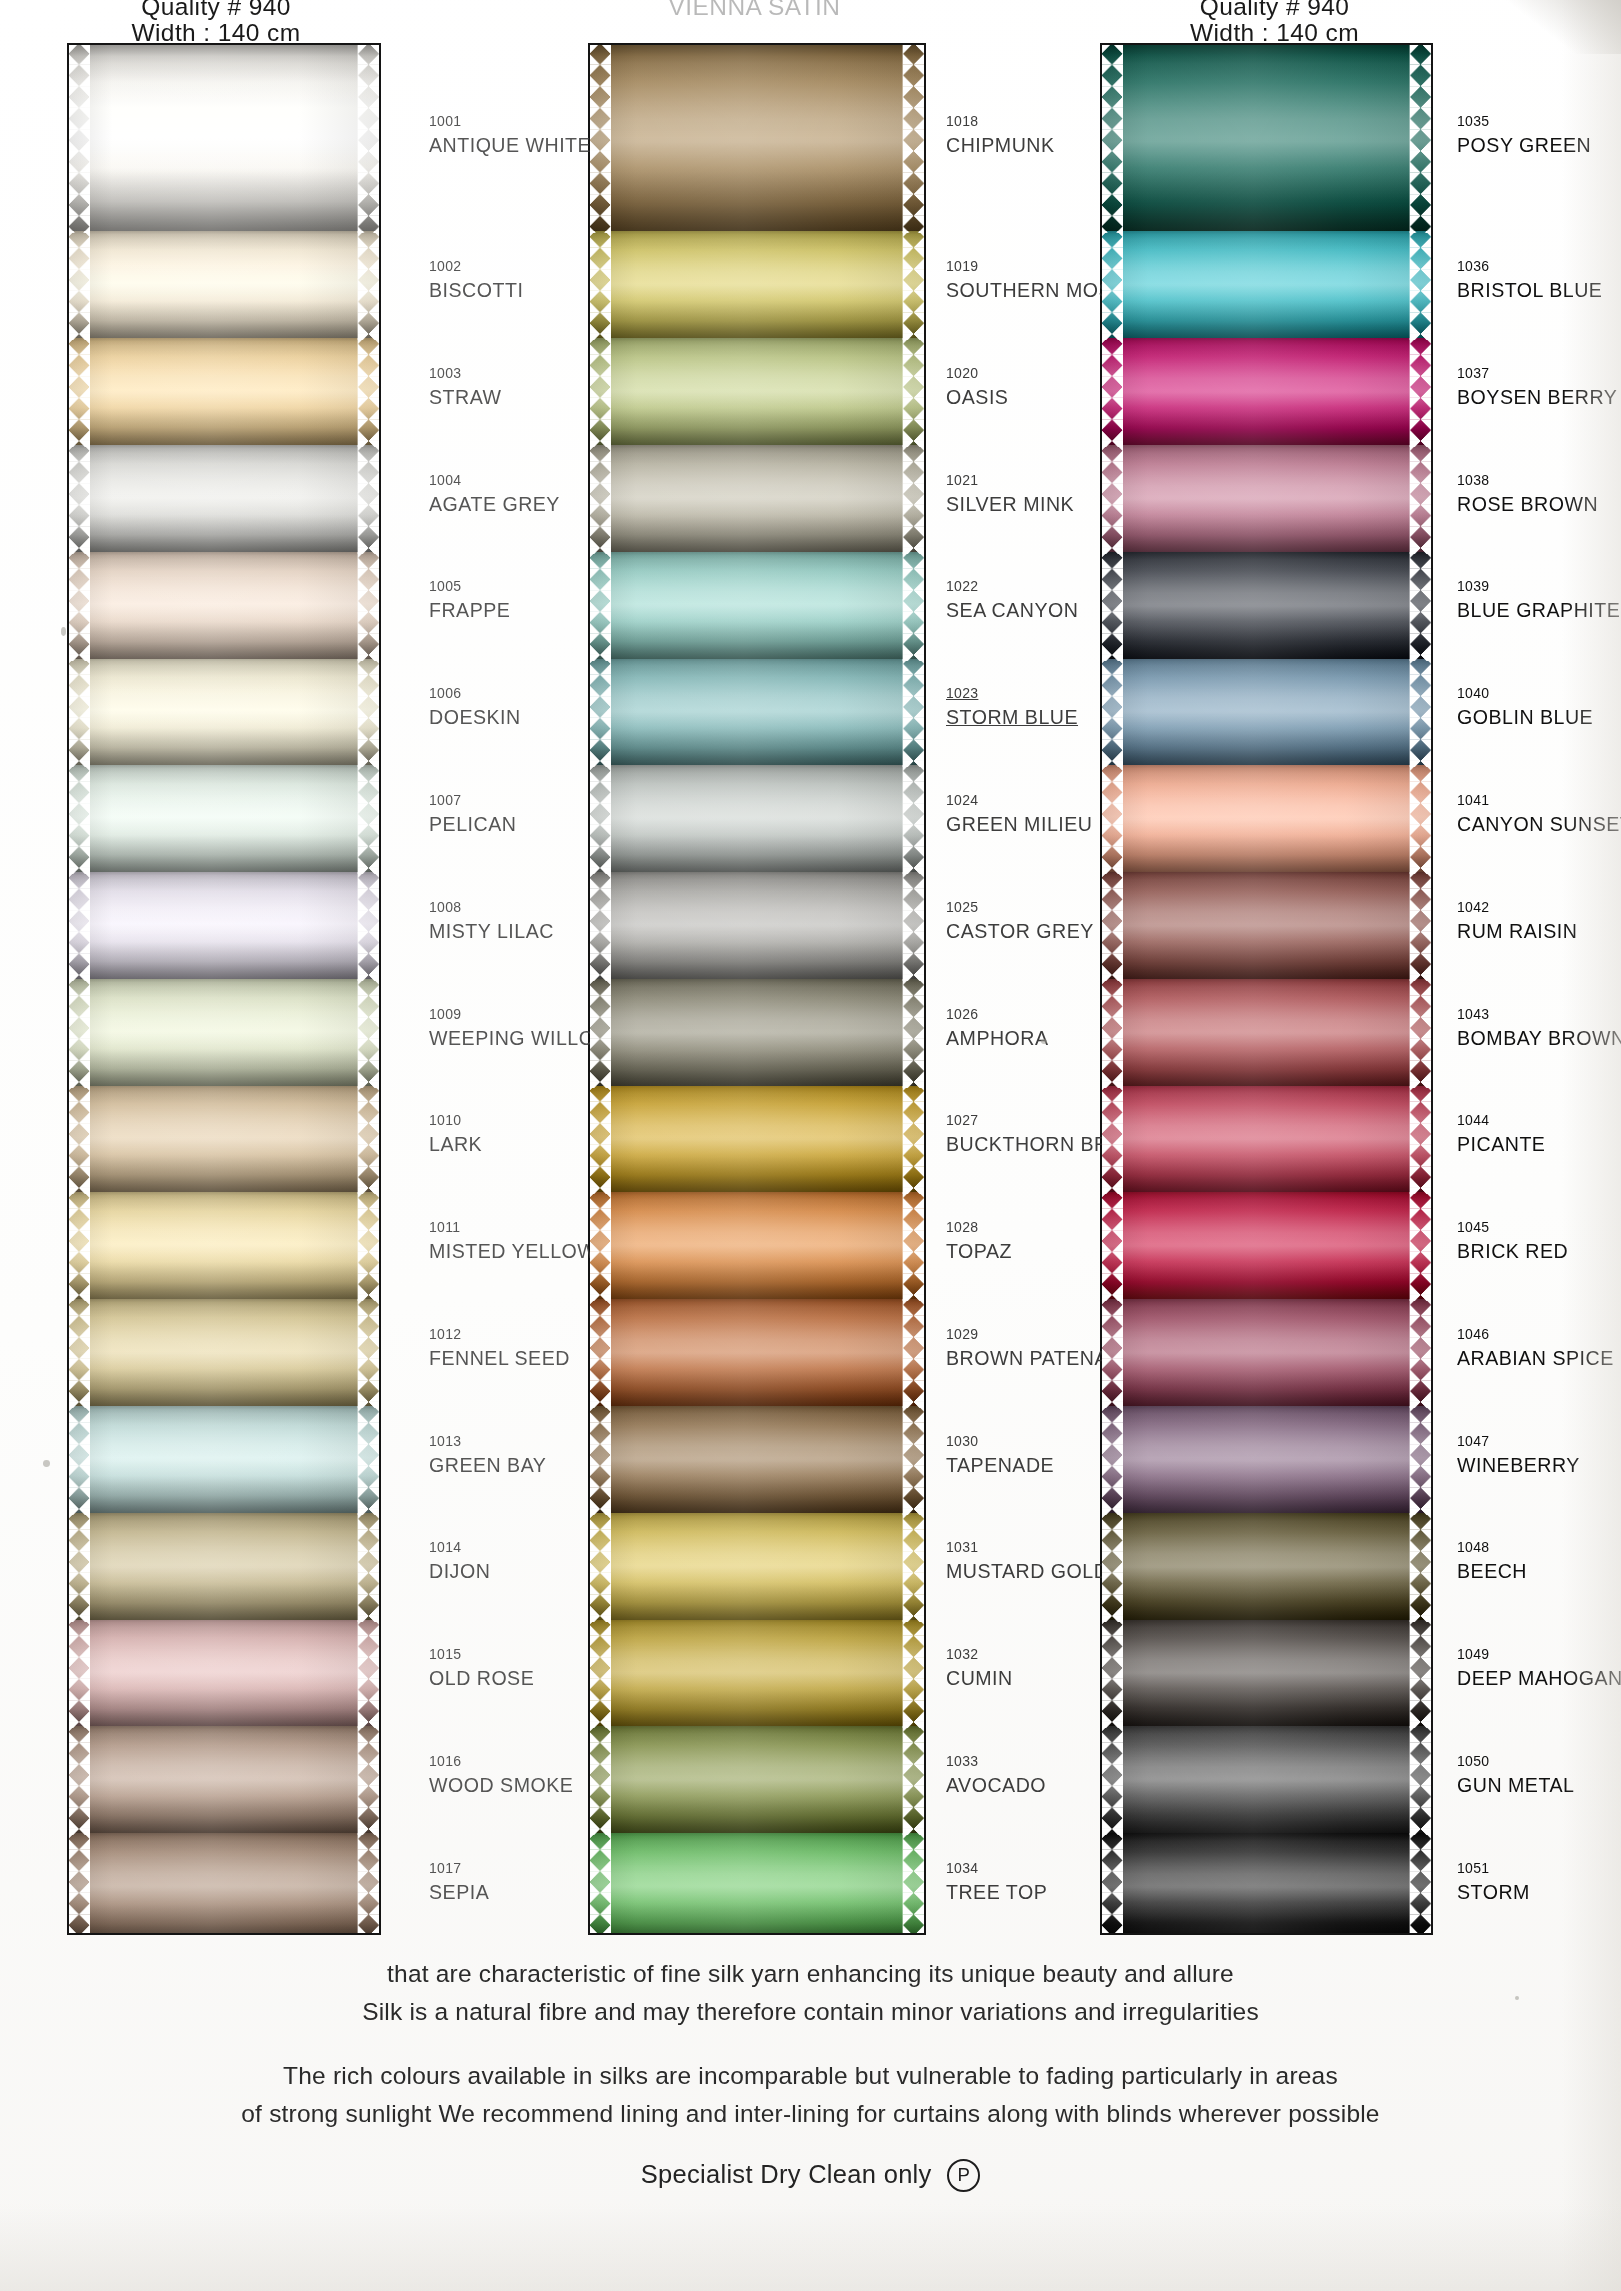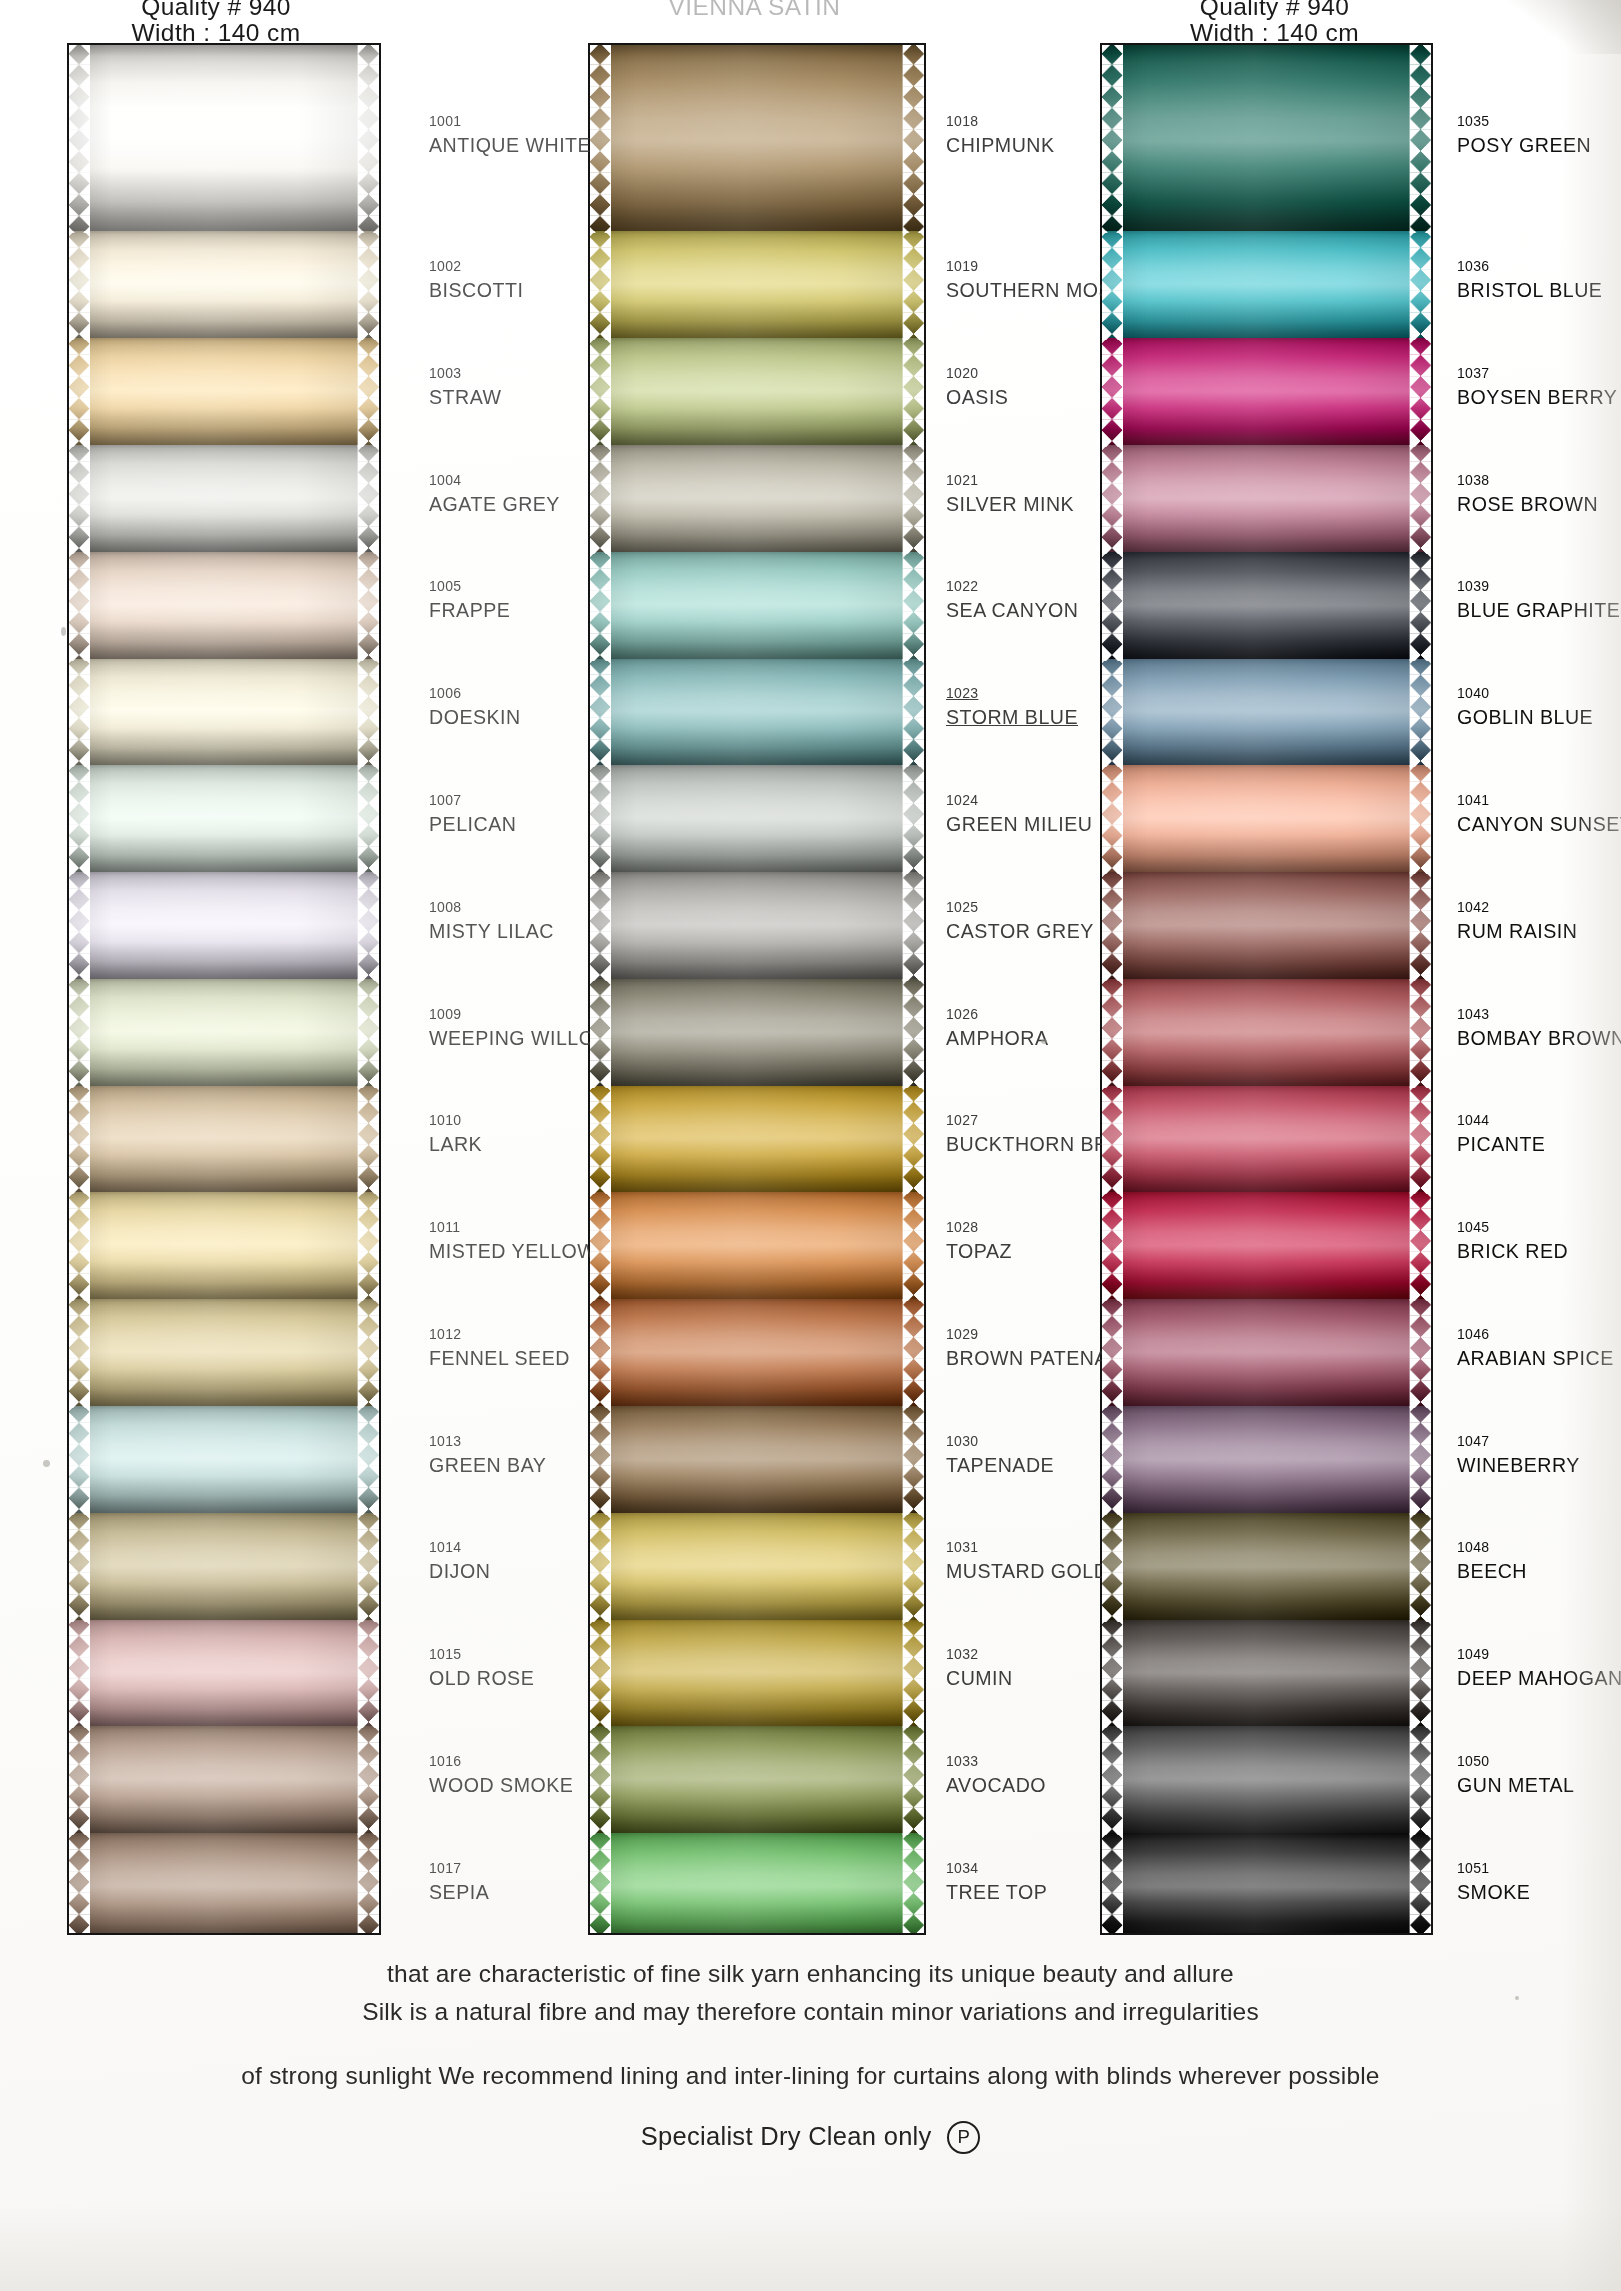--- a/index.html
+++ b/index.html
@@ -858,30 +858,31 @@
       <div class="label" style="top: 1600px;">
         <span class="code">1049</span>
         <span class="name">DEEP MAHOGANY</span>
       </div>
       <div class="label" style="top: 1707px;">
         <span class="code">1050</span>
         <span class="name">GUN METAL</span>
       </div>
       <div class="label" style="top: 1814px;">
         <span class="code">1051</span>
-        <span class="name">SMOKE</span>
+        <span class="name">STORM</span>
       </div>
     </div>
 
   <div id="footer">
     <p class="foot-para">
       <span class="foot-line">that are characteristic of fine silk yarn enhancing its unique beauty and allure</span>
       <span class="foot-line">Silk is a natural fibre and may therefore contain minor variations and irregularities</span>
     </p>
     <p class="foot-para">
+      <span class="foot-line">The rich colours available in silks are incomparable but vulnerable to fading particularly in areas</span>
       <span class="foot-line">of strong sunlight  We recommend lining and inter-lining for curtains along with blinds wherever possible</span>
     </p>
     <div id="dryclean-row">
       <span id="dryclean-text">Specialist Dry Clean only</span>
       <span class="p-circle">P</span>
     </div>
   </div>
 
   <div id="scan-edge-right"></div>
   <div id="scan-edge-bottom"></div>

